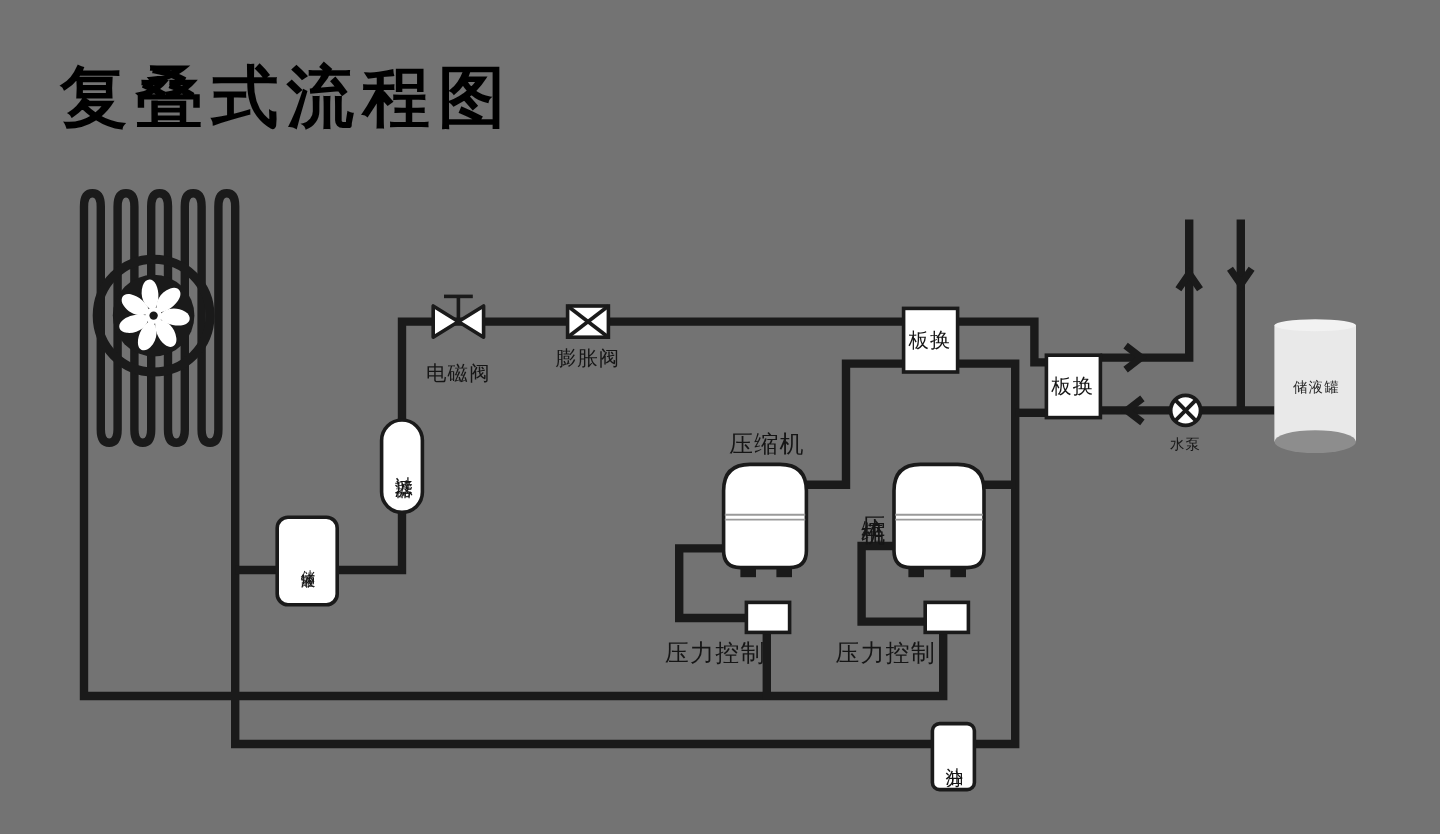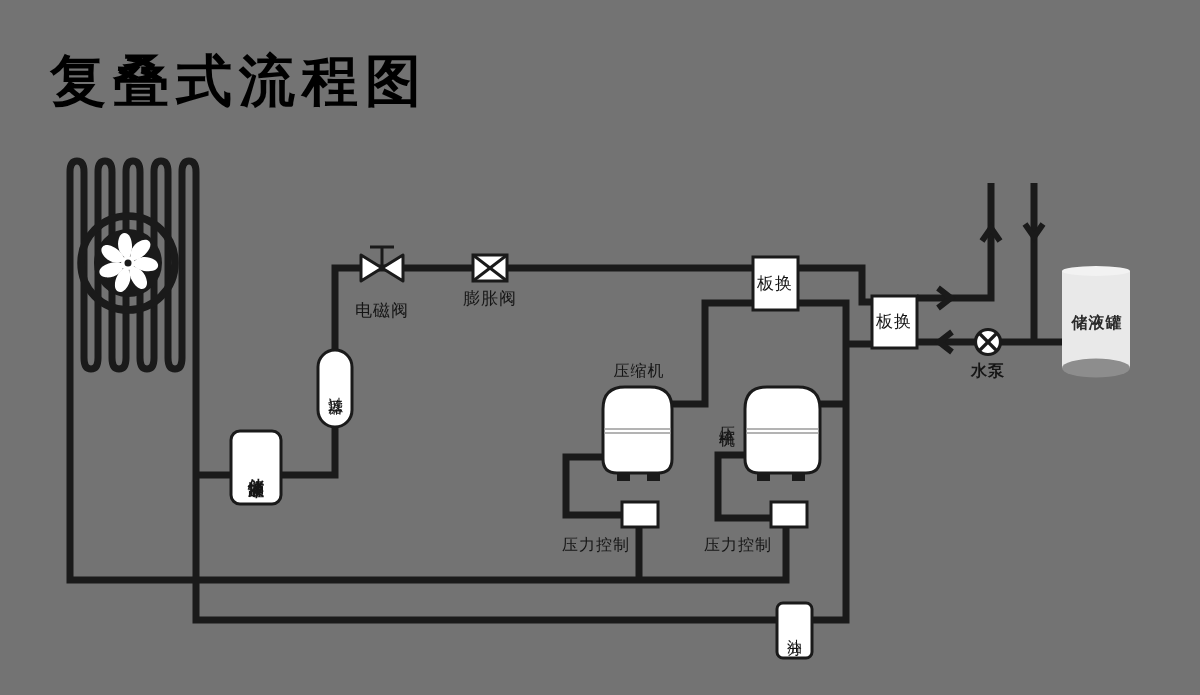--- a/index.html
+++ b/index.html
@@ -5,22 +5,22 @@
   html,body{margin:0;padding:0;background:#fff;}
   #stage{position:relative;width:1200px;height:695px;background:#737373;overflow:hidden;
          font-family:"Liberation Sans","DejaVu Sans",sans-serif;color:#111;}
   #pipes{position:absolute;left:0;top:0;}
   .lbl{position:absolute;transform:translate(-50%,-50%);font-size:17px;font-weight:500;
        color:#151515;white-space:nowrap;line-height:1.12;letter-spacing:1px;}
   .vlbl{writing-mode:vertical-rl;text-orientation:upright;letter-spacing:2px;white-space:normal;}
   .title{position:absolute;left:50px;top:44px;font-size:56px;font-weight:900;letter-spacing:7px;
          color:#000;transform:none;}
   .small{font-size:15px;}
-  .mid{font-size:16px;font-weight:bold;}
-  .big{font-size:16px;}
+  .mid{font-size:12px;}
+  .big{font-size:20px;}
 </style>
 </head>
 <body>
 
 <div id="stage">
 
   <svg id="pipes" width="1200" height="695" viewBox="0 0 1200 695">
 
     <g stroke="#1a1a1a" stroke-width="7" fill="none" stroke-linejoin="miter">
 

